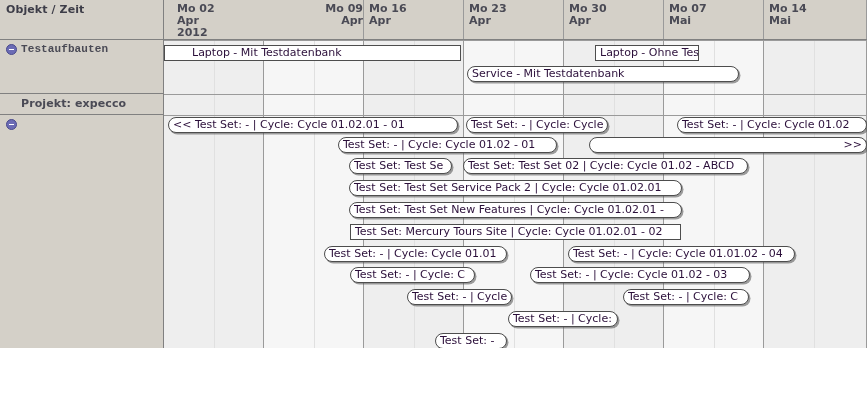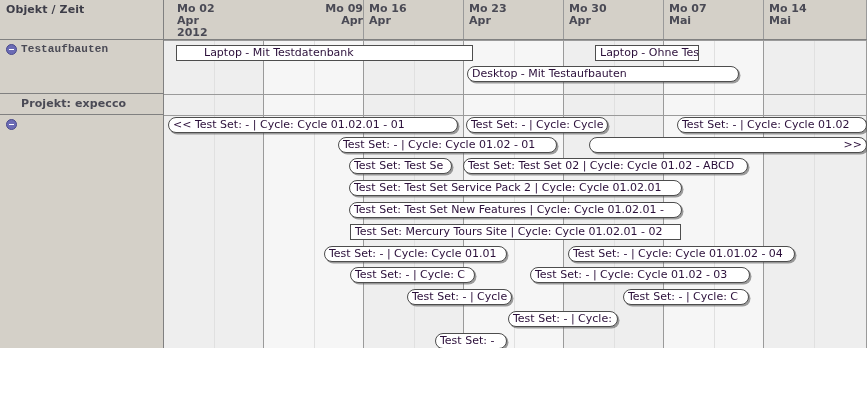--- a/index.html
+++ b/index.html
@@ -212,23 +212,23 @@
     <div id="hdr-cells">
         <div class="hdrcell" style="left: 8px; width: 100px;"><div>Mo 02</div><div>Apr</div><div>2012</div></div>
         <div class="hdrcell" style="left: 100px; width: 100px; text-align: right;"><div>Mo 09</div><div>Apr</div></div>
         <div class="hdrcell" style="left: 200px; width: 100px;"><div>Mo 16</div><div>Apr</div></div>
         <div class="hdrcell" style="left: 300px; width: 100px;"><div>Mo 23</div><div>Apr</div></div>
         <div class="hdrcell" style="left: 400px; width: 100px;"><div>Mo 30</div><div>Apr</div></div>
         <div class="hdrcell" style="left: 500px; width: 100px;"><div>Mo 07</div><div>Mai</div></div>
         <div class="hdrcell" style="left: 600px; width: 103px;"><div>Mo 14</div><div>Mai</div></div>
       </div>
     <div id="bars">
-        <div class="bar square" style="left: 12px; width: 297px; top: 45px; padding-left: 27px;"><span>Laptop - Mit Testdatenbank</span></div>
+        <div class="bar square" style="left: 0; width: 297px; top: 45px; padding-left: 27px;"><span>Laptop - Mit Testdatenbank</span></div>
         <div class="bar square" style="left: 431px; width: 104px; top: 45px;"><span>Laptop - Ohne Testdatenbank</span></div>
-        <div class="bar round" style="left: 303px; width: 272px; top: 66px;"><span>Desktop - Mit Testaufbauten</span></div>
+        <div class="bar round" style="left: 303px; width: 272px; top: 66px;"><span>Service - Mit Testdatenbank</span></div>
         <div class="bar round" style="left: 4px; width: 290px; top: 117px;"><span>&lt;&lt; Test Set: - | Cycle: Cycle 01.02.01 - 01</span></div>
         <div class="bar round" style="left: 302px; width: 142px; top: 117px;"><span>Test Set: - | Cycle: Cycle</span></div>
         <div class="bar round" style="left: 513px; width: 190px; top: 117px;"><span>Test Set: - | Cycle: Cycle 01.02</span></div>
         <div class="bar round" style="left: 174px; width: 219px; top: 137px;"><span>Test Set: - | Cycle: Cycle 01.02 - 01</span></div>
         <div class="bar round" style="left: 425px; width: 278px; top: 137px;"><span class="arrows">&gt;&gt;</span></div>
         <div class="bar round" style="left: 185px; width: 103px; top: 158px;"><span>Test Set: Test Se</span></div>
         <div class="bar round" style="left: 299px; width: 285px; top: 158px;"><span>Test Set: Test Set 02 | Cycle: Cycle 01.02 - ABCD</span></div>
         <div class="bar round" style="left: 185px; width: 333px; top: 180px;"><span>Test Set: Test Set Service Pack 2 | Cycle: Cycle 01.02.01</span></div>
         <div class="bar round" style="left: 185px; width: 333px; top: 202px;"><span>Test Set: Test Set New Features | Cycle: Cycle 01.02.01 -</span></div>
         <div class="bar square" style="left: 186px; width: 331px; top: 224px;"><span>Test Set: Mercury Tours Site | Cycle: Cycle 01.02.01 - 02</span></div>

